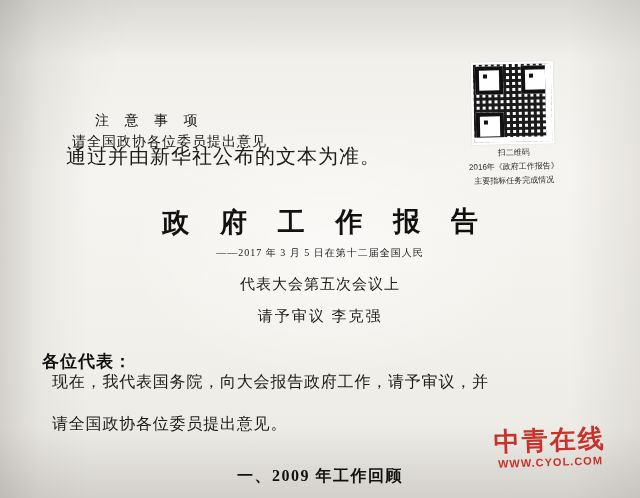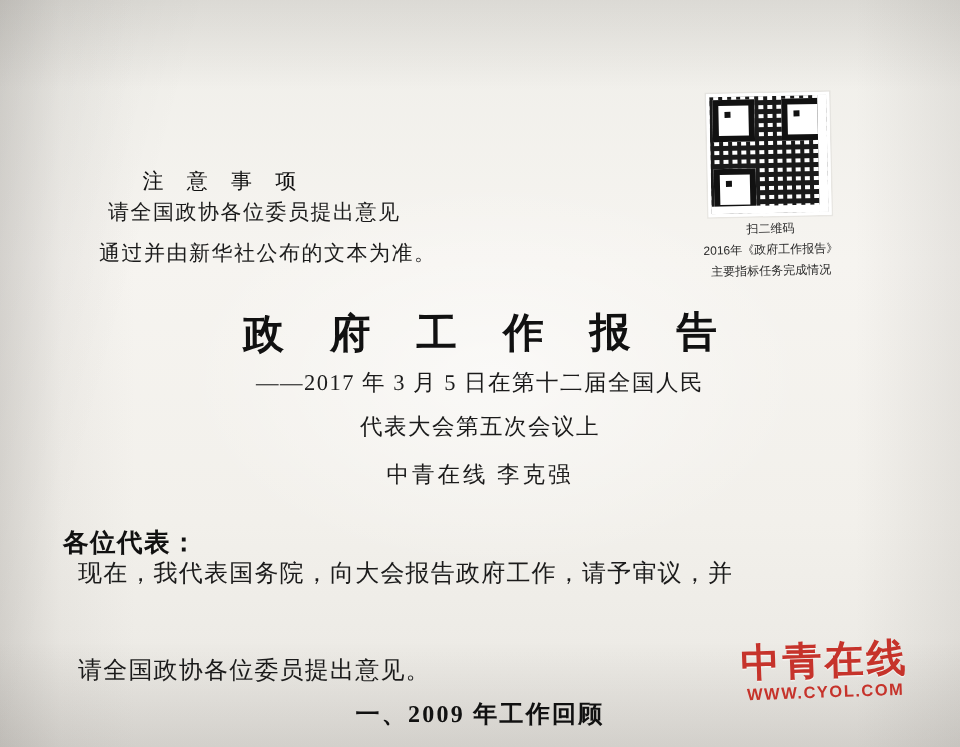--- a/index.html
+++ b/index.html
@@ -129,43 +129,43 @@
     color: #111;
   }
   #notice-line-1 {
     top: 133px;
     left: 72px;
     font-size: 14px;
     color: #1b1b1b;
     letter-spacing: 1px;
   }
   #notice-line-2 {
-    top: 160px;
+    top: 143px;
     left: 66px;
-    font-size: 14px;
+    font-size: 20px;
     color: #1b1b1b;
     letter-spacing: 1px;
   }
 
   
   #doc-title {
     top: 204px;
     left: 50%;
     transform: translateX(-50%) rotate(-0.3deg);
     font-size: 27px;
     font-weight: bold;
     letter-spacing: 12px;
     text-indent: 12px;
     color: #111;
   }
   #subtitle-1 {
     top: 246px;
     left: 50%;
     transform: translateX(-50%);
-    font-size: 15px;
+    font-size: 10px;
     color: #1b1b1b;
     letter-spacing: 1px;
   }
   #subtitle-2 {
     top: 275px;
     left: 50%;
     transform: translateX(-50%);
     font-size: 15px;
     color: #1b1b1b;
     letter-spacing: 1px;
@@ -195,21 +195,20 @@
     font-size: 16px;
     color: #1b1b1b;
     letter-spacing: 0.8px;
   }
   #body-line-2 {
     top: 414px;
     left: 52px;
     font-size: 16px;
     color: #1b1b1b;
     letter-spacing: 0.8px;
-    margin-top: 23px;
   }
   #section-heading {
     top: 466px;
     left: 50%;
     transform: translateX(-50%);
     font-size: 16px;
     font-weight: bold;
     color: #111;
     letter-spacing: 1.5px;
   }
@@ -265,21 +264,21 @@
     <div class="qr-caption">主要指标任务完成情况</div>
   </div>
 
   <div class="txt" id="notice-title">注 意 事 项</div>
   <div class="txt" id="notice-line-1">请全国政协各位委员提出意见</div>
   <div class="txt" id="notice-line-2">通过并由新华社公布的文本为准。</div>
 
   <div class="txt" id="doc-title">政 府 工 作 报 告</div>
   <div class="txt" id="subtitle-1">——2017 年 3 月 5 日在第十二届全国人民</div>
   <div class="txt" id="subtitle-2">代表大会第五次会议上</div>
-  <div class="txt" id="byline">中青在线 李克强</div>
+  <div class="txt" id="byline">请予审议 李克强</div>
 
   <div class="txt" id="salutation">各位代表：</div>
   <div class="txt" id="body-line-1">现在，我代表国务院，向大会报告政府工作，请予审议，并</div>
   <div class="txt" id="body-line-2">请全国政协各位委员提出意见。</div>
   <div class="txt" id="section-heading">一、2009 年工作回顾</div>
 
   <div id="watermark">
     <div id="watermark-mark">中青在线</div>
     <div id="watermark-url">WWW.CYOL.COM</div>
   </div>

